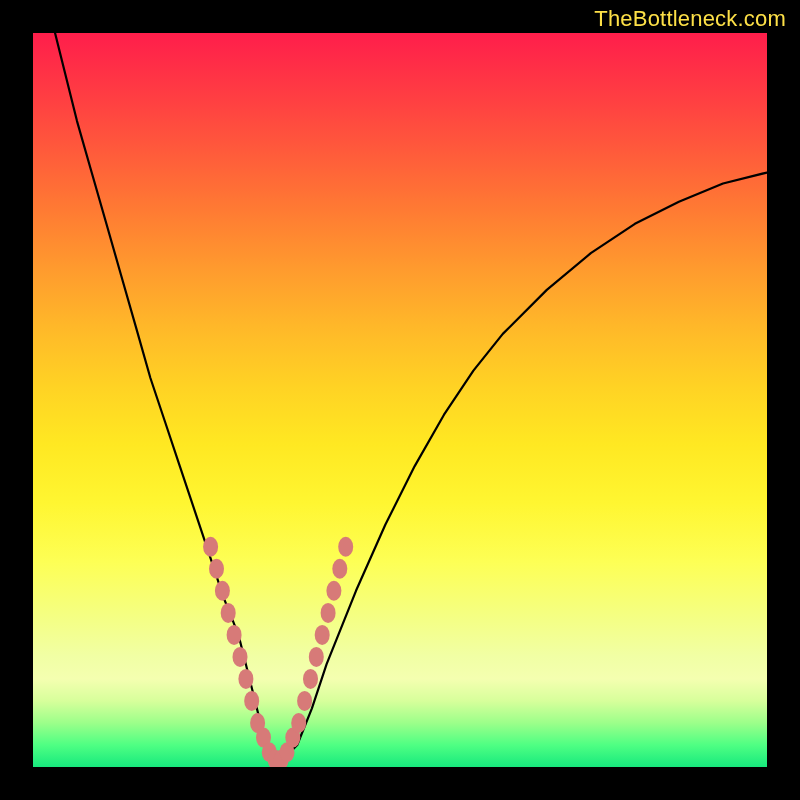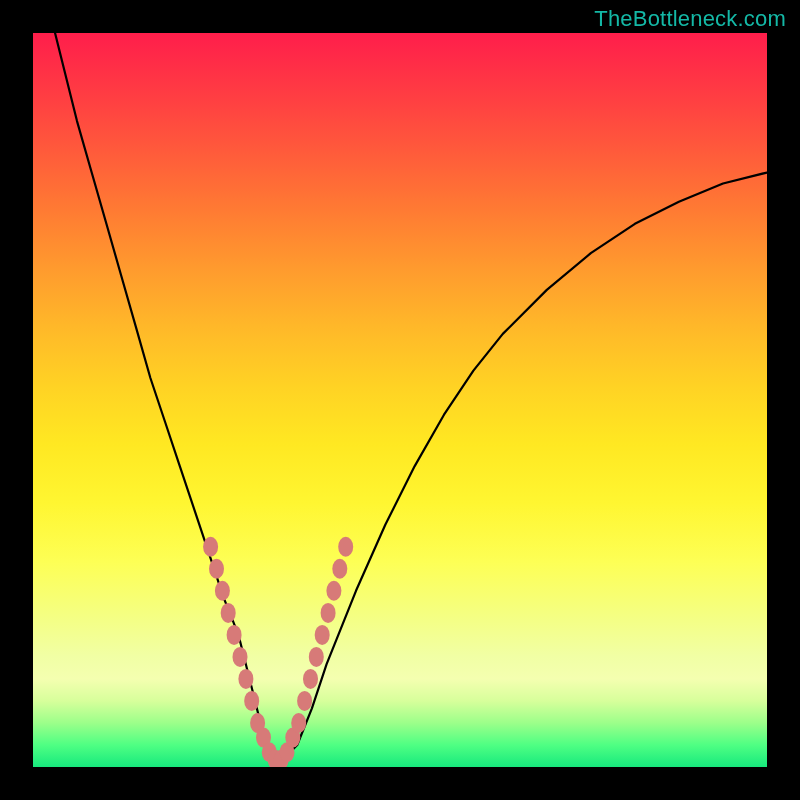--- a/index.html
+++ b/index.html
@@ -43,21 +43,21 @@
       #f4ffb0 88%,
       #d7ff9b 91%,
       #9cff8a 94%,
       #4fff83 97%,
       #17e97d 100%);
   }
   .watermark {
     position: absolute;
     top: 6px;
     right: 14px;
-    color: #14b8a6;
+    color: #fde047;
     font-size: 22px;
     font-weight: 500;
     letter-spacing: 0.2px;
     user-select: none;
   }
   svg.curve {
     position: absolute;
     inset: 0;
   }
 </style>

